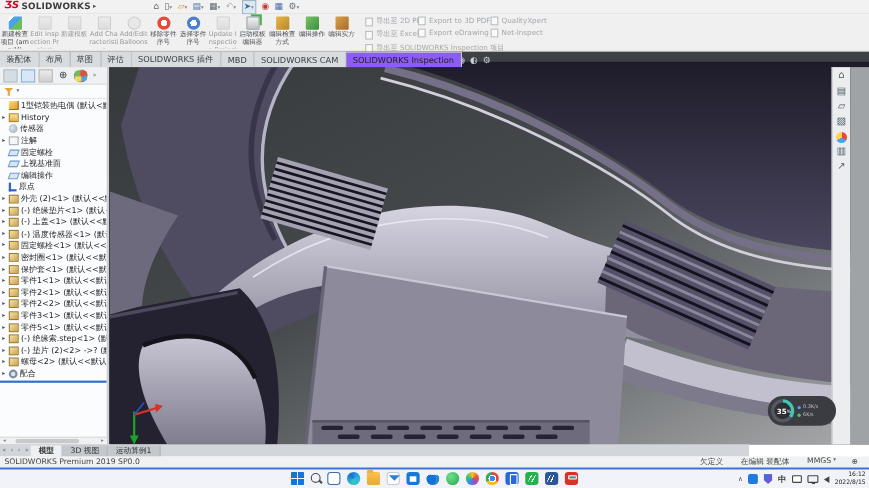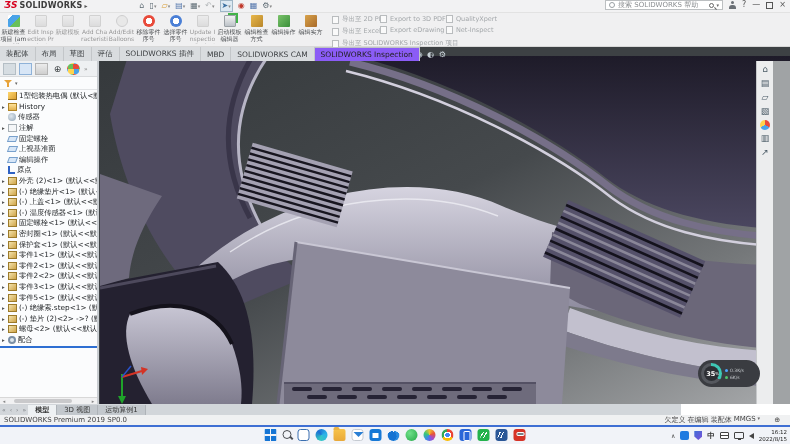--- a/index.html
+++ b/index.html
@@ -172,33 +172,20 @@
       <span class="qi"><span>▯</span><span class="qc">▾</span></span>
       <span class="qi amber"><span>▱</span><span class="qc">▾</span></span>
       <span class="qi blue"><span>▤</span><span class="qc">▾</span></span>
       <span class="qi"><span>▦</span><span class="qc">▾</span></span>
       <span class="qi dim"><span>↶</span><span class="qc">▾</span></span>
       <span class="qi boxed"><span>➤</span><span class="qc">▾</span></span>
       <span class="qi tl"><span>◉</span><span class="qc"></span></span>
       <span class="qi blue"><span>▦</span><span class="qc"></span></span>
       <span class="qi"><span>⚙</span><span class="qc">▾</span></span>
     </div>
-  <div class="tb-right">
-    <div class="searchbox">
-      <span class="sb-pre"></span>
-      <span class="sb-text">搜索 SOLIDWORKS 帮助</span>
-      <span class="mini-mag"></span>
-      <span class="sb-caret">▾</span>
-    </div>
-    <span class="person"></span>
-    <span class="wc">?</span>
-    <span class="wc">—</span>
-    <span class="wc-restore"></span>
-    <span class="wc">×</span>
-  </div>
 </div>
 
 <div class="ribbon">
   <div class="rb-left">
 
   <div class="rbtn on">
         <span class="ricon rb-new"></span>
         <span class="rlabel">新建检查项目 (amp;M)</span>
       </div>
       <div class="rbtn off">
@@ -609,21 +596,21 @@
 
   <div class="mtab active"><span>模型</span></div>
       <div class="mtab"><span>3D 视图</span></div>
       <div class="mtab"><span>运动算例1</span></div>
     </div>
 </div>
 
 <div class="statusbar">
   <span class="st-left">SOLIDWORKS Premium 2019 SP0.0</span>
   <div class="st-right">
-    <span style="display:flex;">
+    <span style="display:flex;gap:14px">
 
     <span class="st-item">
           <span>欠定义</span>
           <span class="st-caret"></span>
         </span>
         <span class="st-item">
           <span>在编辑 装配体</span>
           <span class="st-caret"></span>
         </span>
         <span class="st-item">

